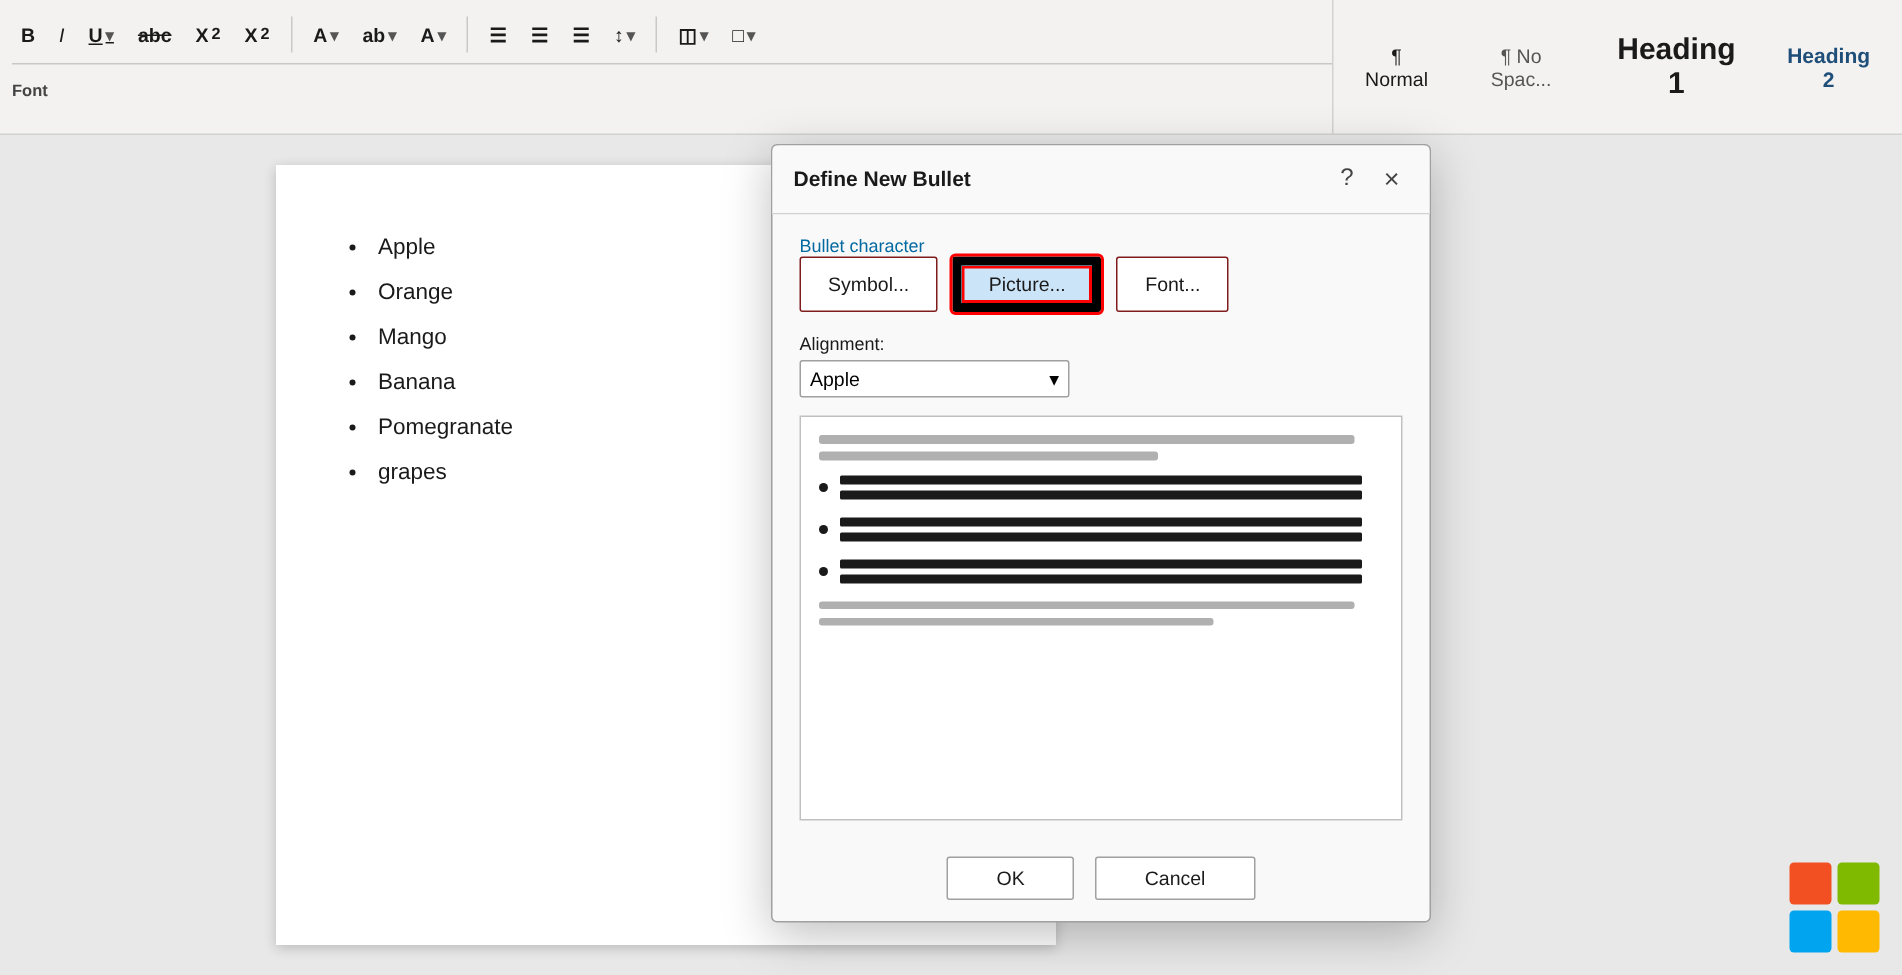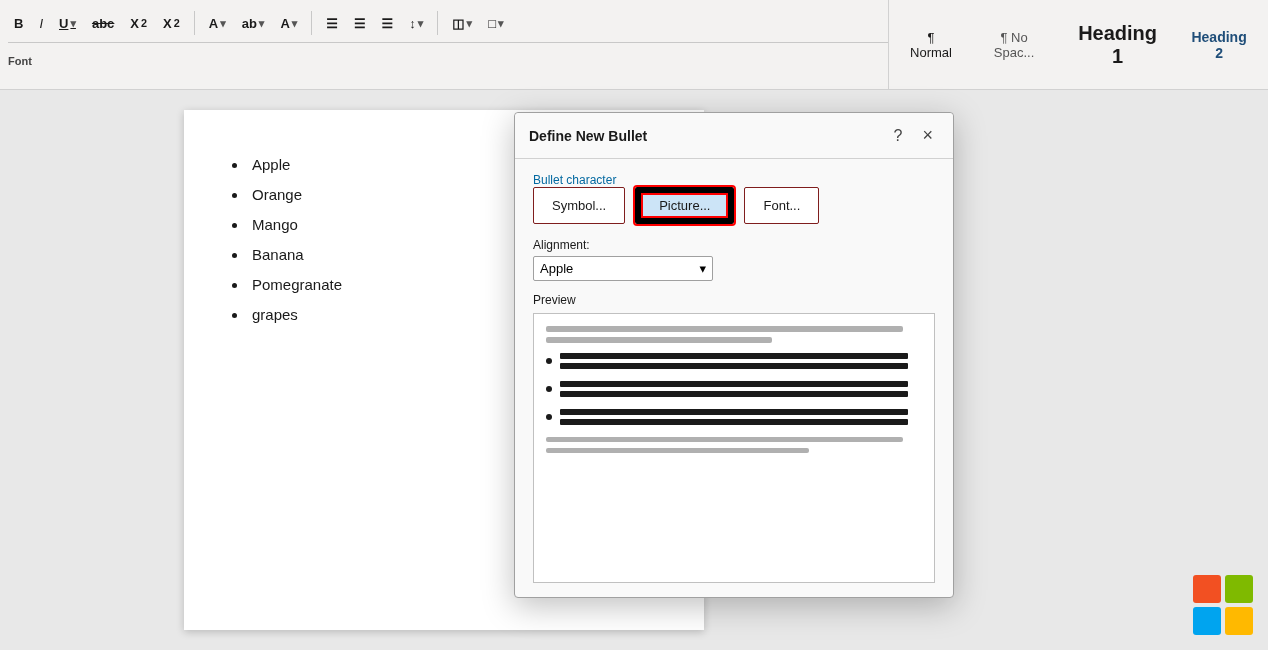--- a/index.html
+++ b/index.html
@@ -431,21 +431,20 @@
       <div class="alignment-section">
         <span class="alignment-label">Alignment:</span>
         <div class="alignment-select">
           <span class="alignment-select-inner">
             <span>Apple</span>
             <span>▾</span>
           </span>
         </div>
       </div>
       <div>
-        <div class="preview-section-label">Preview</div>
         <div class="preview-box">
 
           <div class="preview-line preview-line-long" style="width:95%; margin-bottom:5px;"></div>
           <div class="preview-line" style="width:60%; margin-bottom:10px;"></div>
 
           <div class="preview-bullet-group">
             <div class="preview-bullet-dot"></div>
             <div class="preview-bullet-lines">
               <div class="preview-black-line" style="width:96%;"></div>
               <div class="preview-black-line" style="width:96%; margin-bottom:8px;"></div>
@@ -466,14 +465,18 @@
               <div class="preview-black-line" style="width:96%;"></div>
               <div class="preview-black-line" style="width:96%; margin-bottom:8px;"></div>
             </div>
           </div>
 
           <div class="preview-footer-line" style="width:95%;"></div>
           <div class="preview-footer-line" style="width:70%;"></div>
         </div>
       </div>
     </div>
+    <div class="dialog-footer">
+      <button class="footer-btn footer-btn-ok">OK</button>
+      <button class="footer-btn">Cancel</button>
+    </div>
   </div>
 </div>
 
 </body></html>

